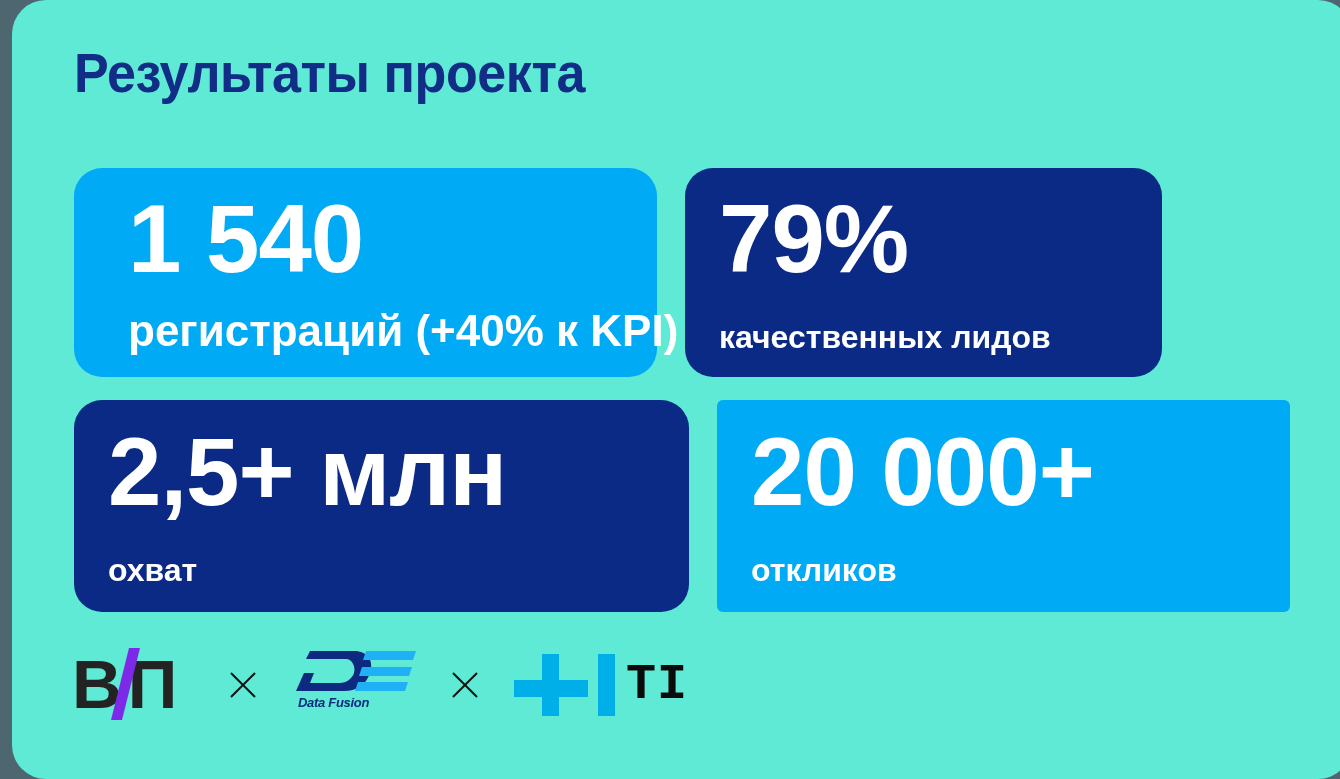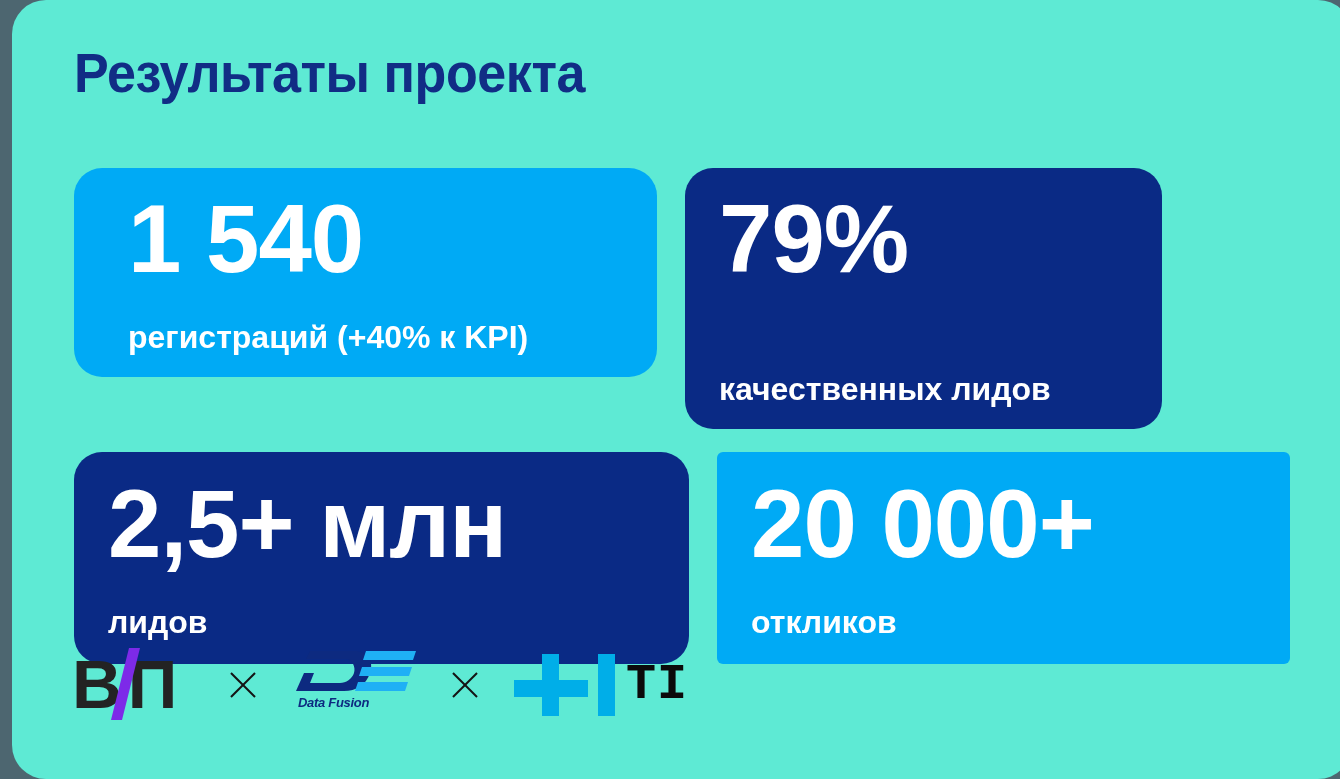--- a/index.html
+++ b/index.html
@@ -58,23 +58,23 @@
     font-weight:bold;
     white-space:nowrap;
     line-height:1;
   }
   
   #card-1{
     width:583px;height:209px;
     padding:23px 30px 24px 54px;
   }
   #card-1 .big{font-size:96px;}
-  #card-1 .small{font-size:32px;}
+  #card-1 .small{font-size:44px;}
   #card-2{
-    width:477px;height:261px;
+    width:477px;height:209px;
     margin-left:28px;
     padding:23px 30px 24px 34px;
   }
   #card-2 .big{font-size:96px;}
   #card-2 .small{font-size:32px;}
   
   #card-3{
     width:615px;height:212px;
     padding:24px 30px 26px 34px;
   }
@@ -196,21 +196,21 @@
         <div class="big">79%</div>
         <div class="small">качественных лидов</div>
       </div>
 
     </div>
 
     <div class="card-row row2">
 
       <div id="card-3" class="card navy">
         <div class="big">2,5+ млн</div>
-        <div class="small">лидов</div>
+        <div class="small">охват</div>
       </div>
 
       <div id="card-4" class="card cyan">
         <div class="big">20 000+</div>
         <div class="small">откликов</div>
       </div>
 
     </div>
   </div>
 

